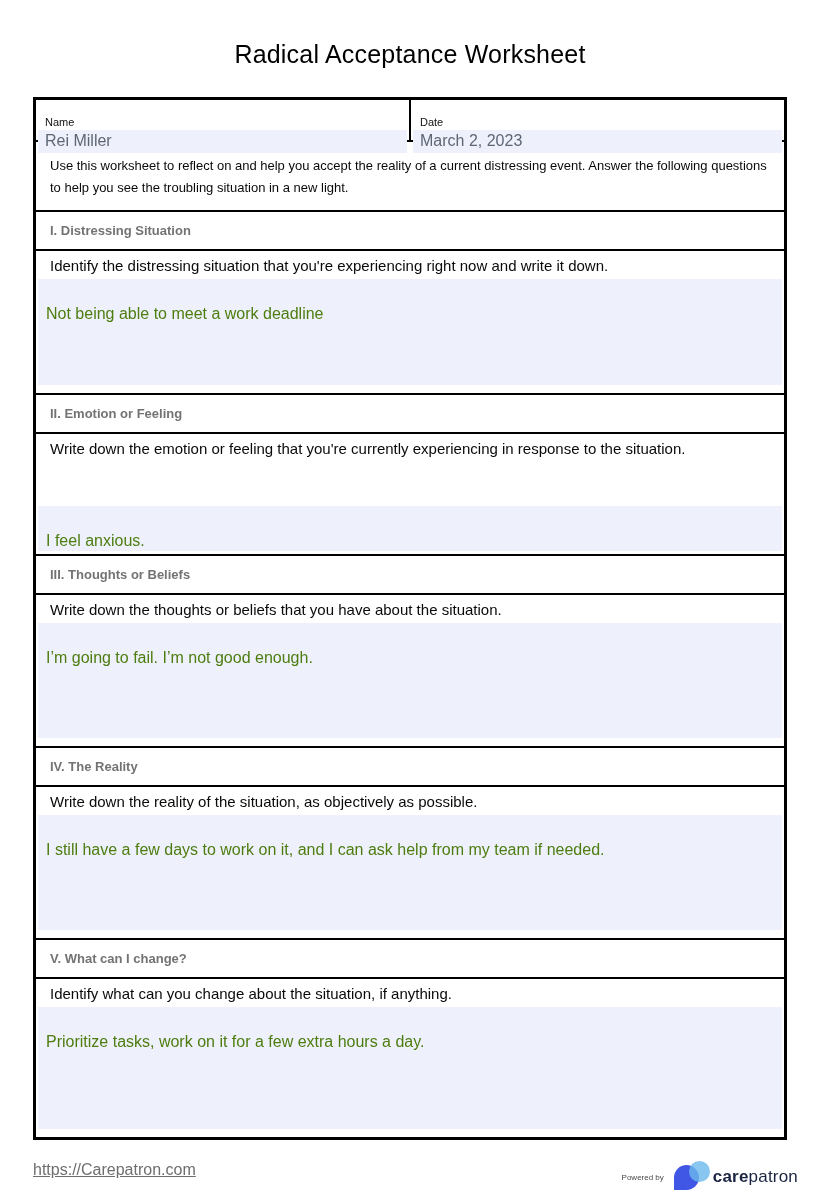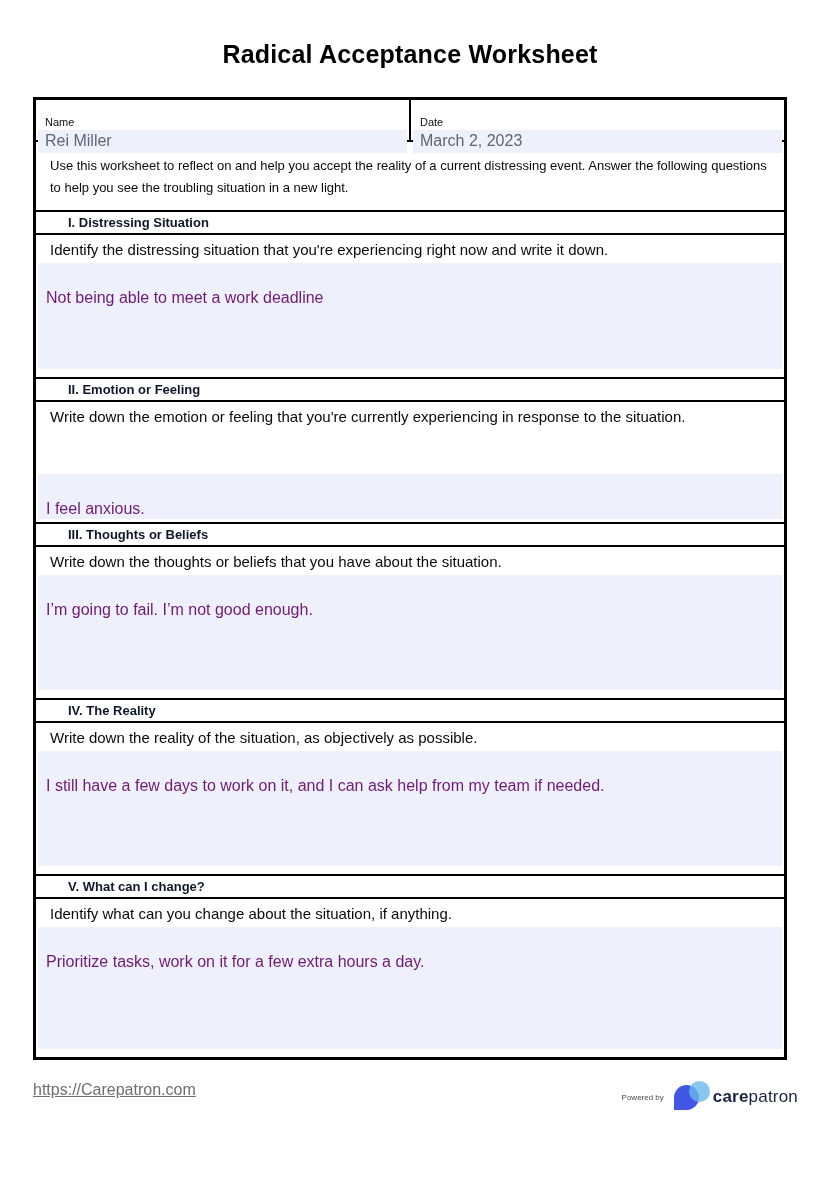--- a/index.html
+++ b/index.html
@@ -1,42 +1,42 @@
 <!DOCTYPE html>
 <html><head>
 <meta charset="utf-8">
 <style>
   html,body{margin:0;padding:0;background:#ffffff;}
   body{width:820px;height:1192px;font-family:"Liberation Sans", sans-serif;-webkit-font-smoothing:antialiased;}
   .page{position:relative;width:820px;height:1192px;background:#fff;overflow:hidden;}
 
-  .title{margin:40px 0 16px 0;text-align:center;font-size:25px;font-weight:700;color:#000;letter-spacing:0.2px;}
+  .title{margin:40px 0 16px 0;text-align:center;font-size:25px;font-weight:400;color:#000;letter-spacing:0.2px;}
 
   .sheet{margin:28px 33px 0 33px;border:3px solid #000;background:#fff;}
   .row{border-top:2px solid #000;box-sizing:border-box;}
   .row:first-child{border-top:none;}
 
   
   .meta-row{display:flex;height:40px;}
   .cell{flex:1;box-sizing:border-box;padding-top:16px;display:flex;flex-direction:column;}
   .cell.date{border-left:2px solid #000;}
   .field-label{font-size:11px;color:#111;padding-left:9px;line-height:13px;}
   .field-value{margin:1px 2px 0 2px;background:#EEF1FC;color:#5E6676;font-size:16px;line-height:21px;padding:0 0 2px 7px;flex:1;}
 
   
   .intro-row{height:70px;}
   .intro-row p{margin:0;padding:13px 17px 0 14px;font-size:13px;line-height:22px;color:#0a0a0a;}
 
   
-  .hdr-row{height:23px;display:flex;align-items:center;padding-left:32px;font-size:13px;font-weight:700;color:#0f172a;}
+  .hdr-row{height:39px;display:flex;align-items:center;padding-left:14px;font-size:13px;font-weight:700;color:#737373;}
 
   
   .content-row{display:flex;flex-direction:column;}
   .content-row .desc{margin:0;padding:7px 16px 5px 14px;font-size:15px;line-height:16px;color:#0a0a0a;}
-  .content-row .answer{flex:1;margin:0 2px 8px 2px;background:#EEF1FC;color:#701a75;font-size:16px;line-height:21px;padding:24px 12px 0 8px;box-sizing:border-box;}
+  .content-row .answer{flex:1;margin:0 2px 8px 2px;background:#EEF1FC;color:#4d7c0f;font-size:16px;line-height:21px;padding:24px 12px 0 8px;box-sizing:border-box;}
   .h-c1{height:144px;}
   .h-c2{height:122px;gap:44px;}
   .h-c3{height:153px;}
   .h-c4{height:153px;}
   .h-c5{height:160px;}
 
   
   .footer{display:flex;justify-content:space-between;align-items:flex-start;margin:18px 22px 16px 33px;}
   .site-link{font-size:16px;color:#6e6e6e;text-decoration:underline;line-height:24px;}
   .powered{display:flex;align-items:center;margin-top:2px;}

